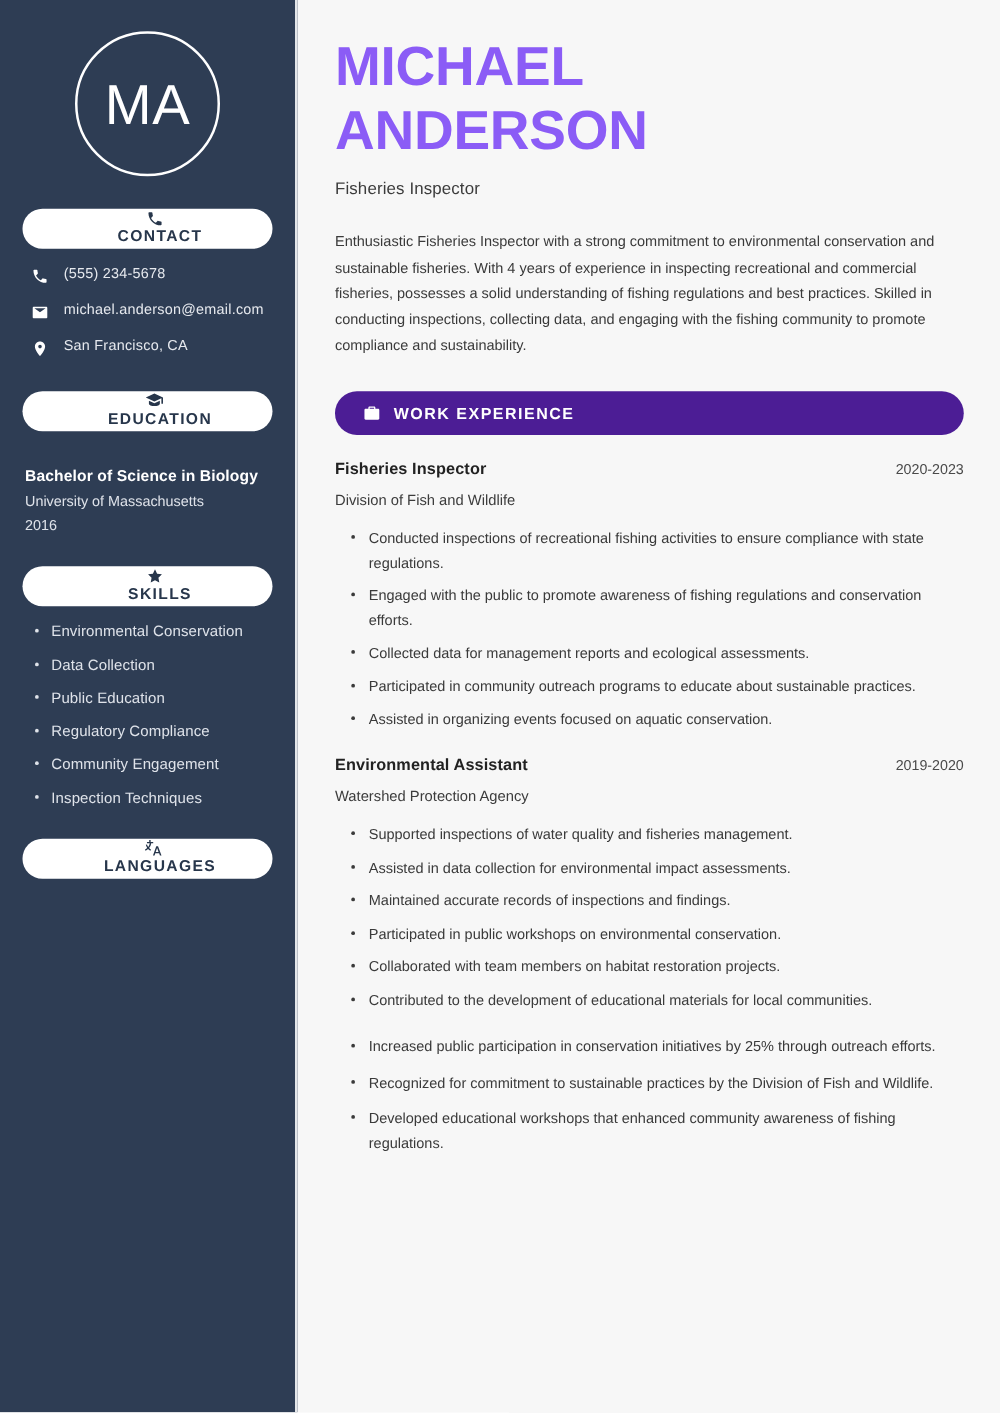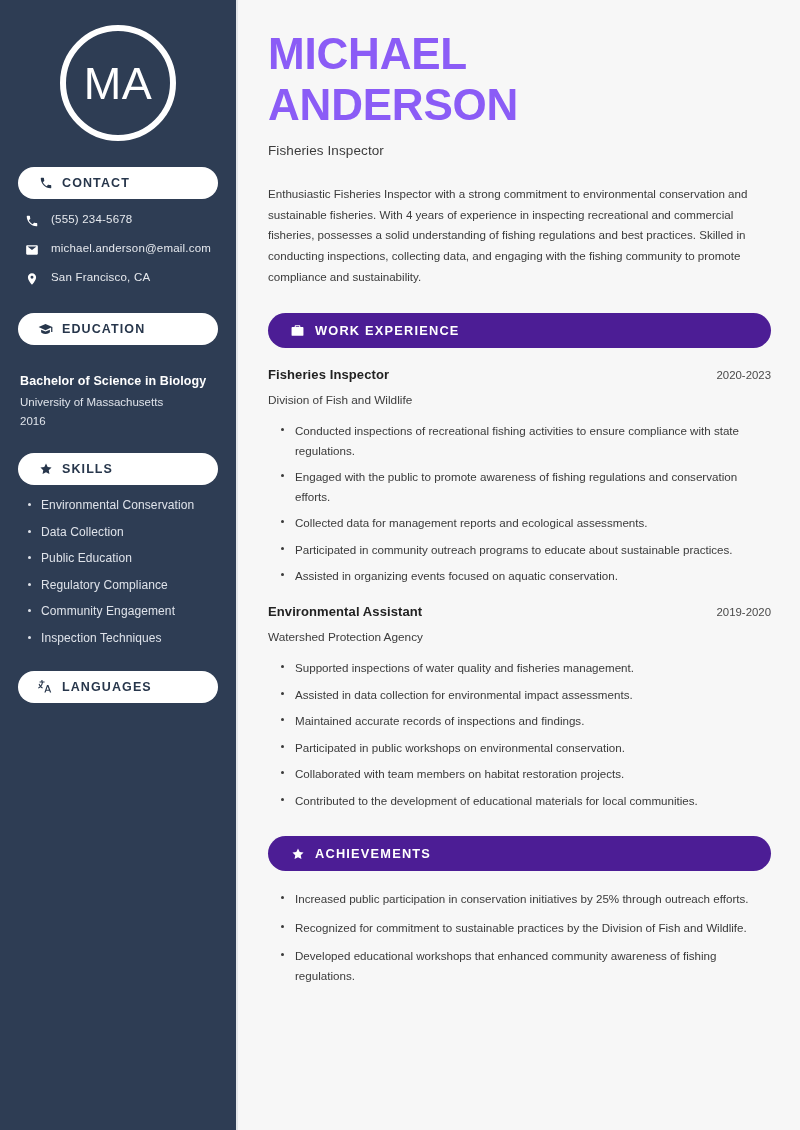--- a/index.html
+++ b/index.html
@@ -34,21 +34,21 @@
   }
 
   .monogram-wrap {
     display: flex;
     justify-content: center;
     margin-top: 25px;
   }
   .monogram {
     width: 116px;
     height: 116px;
-    border: 6px solid #ffffff;
+    border: 2px solid #ffffff;
     border-radius: 50%;
     display: flex;
     align-items: center;
     justify-content: center;
     box-sizing: border-box;
     text-align: center;
   }
   .monogram span {
     color: #ffffff;
     font-size: 45px;
@@ -59,20 +59,21 @@
 
   .pill {
     background: #ffffff;
     border-radius: 999px;
     height: 32px;
     display: flex;
     align-items: center;
     padding: 0 0 0 20px;
     box-sizing: border-box;
     margin-top: 26px;
+    flex-direction: column;
   }
   .pill .pill-icon {
     width: 15px;
     height: 15px;
     margin-right: 9px;
     display: flex;
     align-items: center;
     justify-content: center;
     flex: 0 0 auto;
   }
@@ -396,28 +397,20 @@
       <ul class="main-list">
         <li>Supported inspections of water quality and fisheries management.</li>
         <li>Assisted in data collection for environmental impact assessments.</li>
         <li>Maintained accurate records of inspections and findings.</li>
         <li>Participated in public workshops on environmental conservation.</li>
         <li>Collaborated with team members on habitat restoration projects.</li>
         <li>Contributed to the development of educational materials for local communities.</li>
       </ul>
     </div>
 
-    <div class="sec-bar">
-      <span class="sec-icon">
-        <svg width="14" height="14" viewBox="0 0 24 24" fill="#ffffff">
-          <path d="M12 2.5l2.9 6 6.6.9-4.8 4.6 1.2 6.5L12 17.4 6.1 20.5l1.2-6.5L2.5 9.4l6.6-.9z"></path>
-        </svg>
-      </span>
-      <span class="sec-label">ACHIEVEMENTS</span>
-    </div>
 
     <ul class="main-list ach-list">
       <li>Increased public participation in conservation initiatives by 25% through outreach efforts.</li>
       <li>Recognized for commitment to sustainable practices by the Division of Fish and Wildlife.</li>
       <li>Developed educational workshops that enhanced community awareness of fishing regulations.</li>
     </ul>
 
   </main>
 </div>
 

